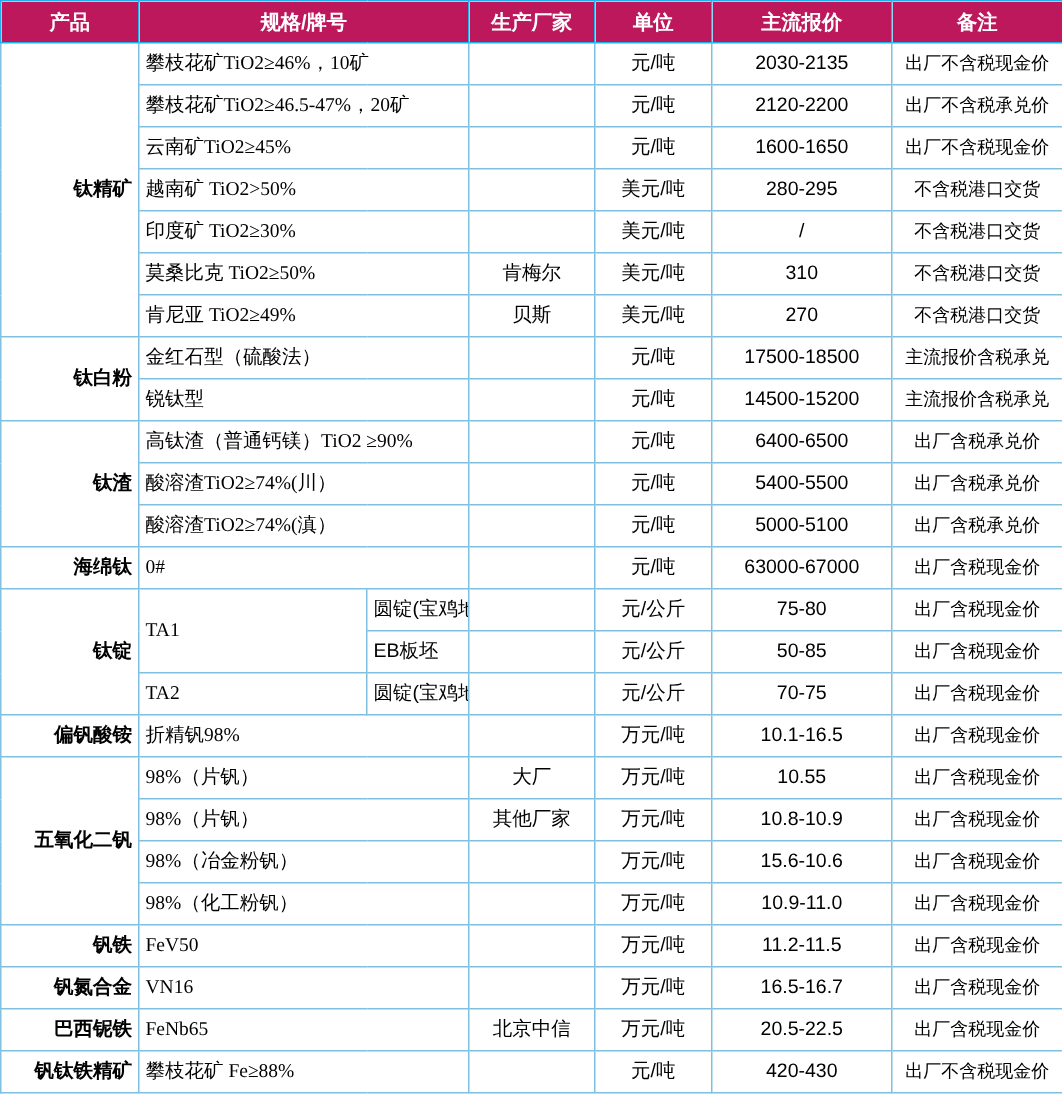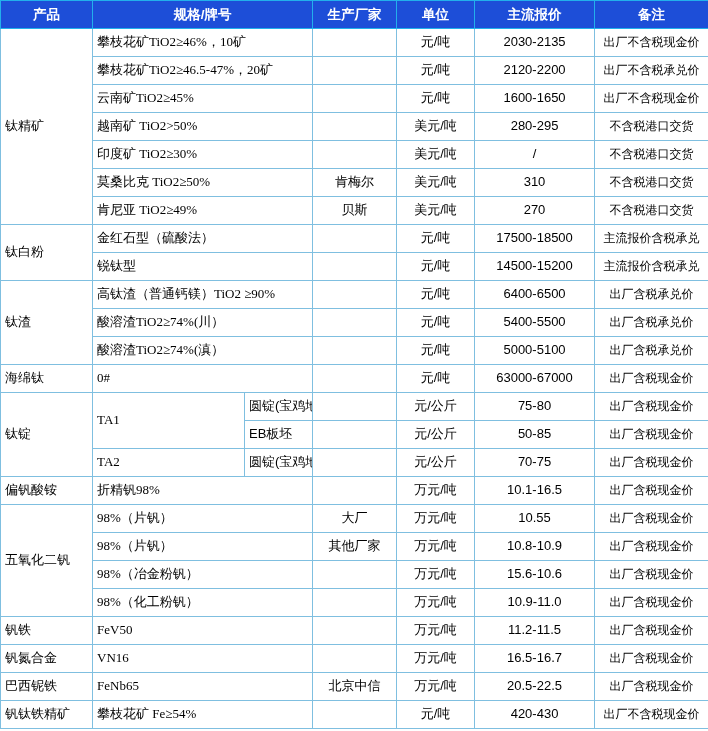--- a/index.html
+++ b/index.html
@@ -23,30 +23,30 @@
   #price-table td, #price-table th {
     border: 1px solid #7fbfe0;
     padding: 0 4px;
     height: 27px;
     line-height: 1.15;
     vertical-align: middle;
     white-space: nowrap;
     overflow: hidden;
   }
   #price-table thead th {
-    background: #1d4ed8;
+    background: #be185d;
     color: #ffffff;
     font-weight: bold;
     text-align: center;
     border: 1px solid #22b0ec;
     font-size: 13.5px;
   }
   .c-prod {
-    text-align: left;
-    font-weight: normal;
+    text-align: right;
+    font-weight: bold;
   }
   .c-spec {
     text-align: left;
     padding-left: 6px;
     font-family: Liberation Serif, serif;
   }
   .c-spec-sub {
     text-align: left;
     padding-left: 6px;
   }
@@ -263,20 +263,20 @@
       <tr>
         <td class="c-prod">巴西铌铁</td>
         <td class="c-spec" colspan="2">FeNb65</td>
         <td class="c-maker">北京中信</td>
         <td class="c-unit">万元/吨</td>
         <td class="c-price">20.5-22.5</td>
         <td class="c-note">出厂含税现金价</td>
       </tr>
       <tr>
         <td class="c-prod">钒钛铁精矿</td>
-        <td class="c-spec" colspan="2">攀枝花矿 Fe≥54%</td>
+        <td class="c-spec" colspan="2">攀枝花矿 Fe≥88%</td>
         <td class="c-maker"></td>
         <td class="c-unit">元/吨</td>
         <td class="c-price">420-430</td>
         <td class="c-note">出厂不含税现金价</td>
       </tr>
     </tbody>
 </table>
 
 </body></html>

